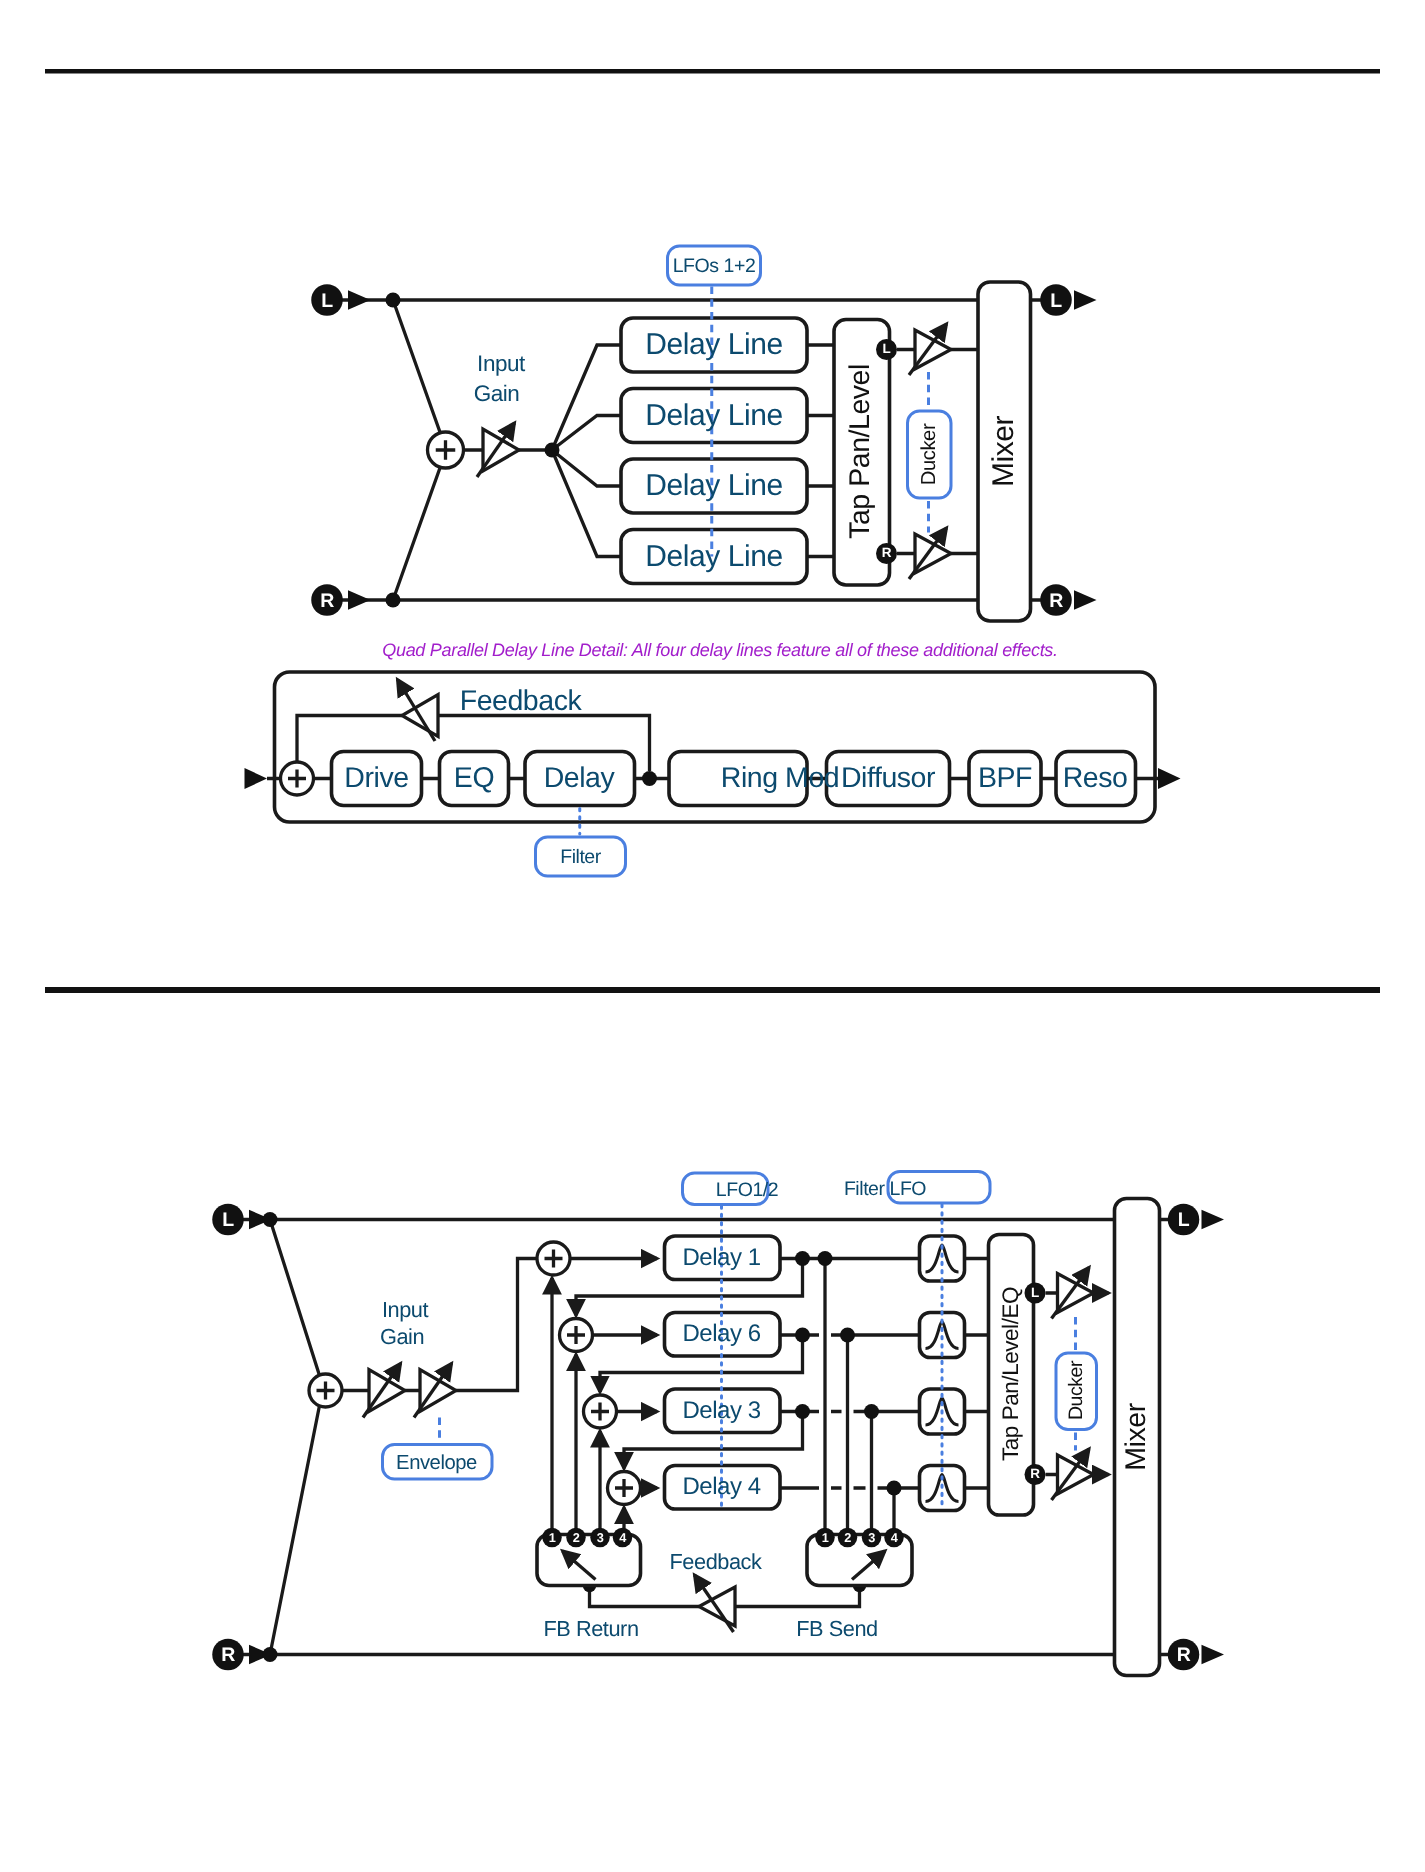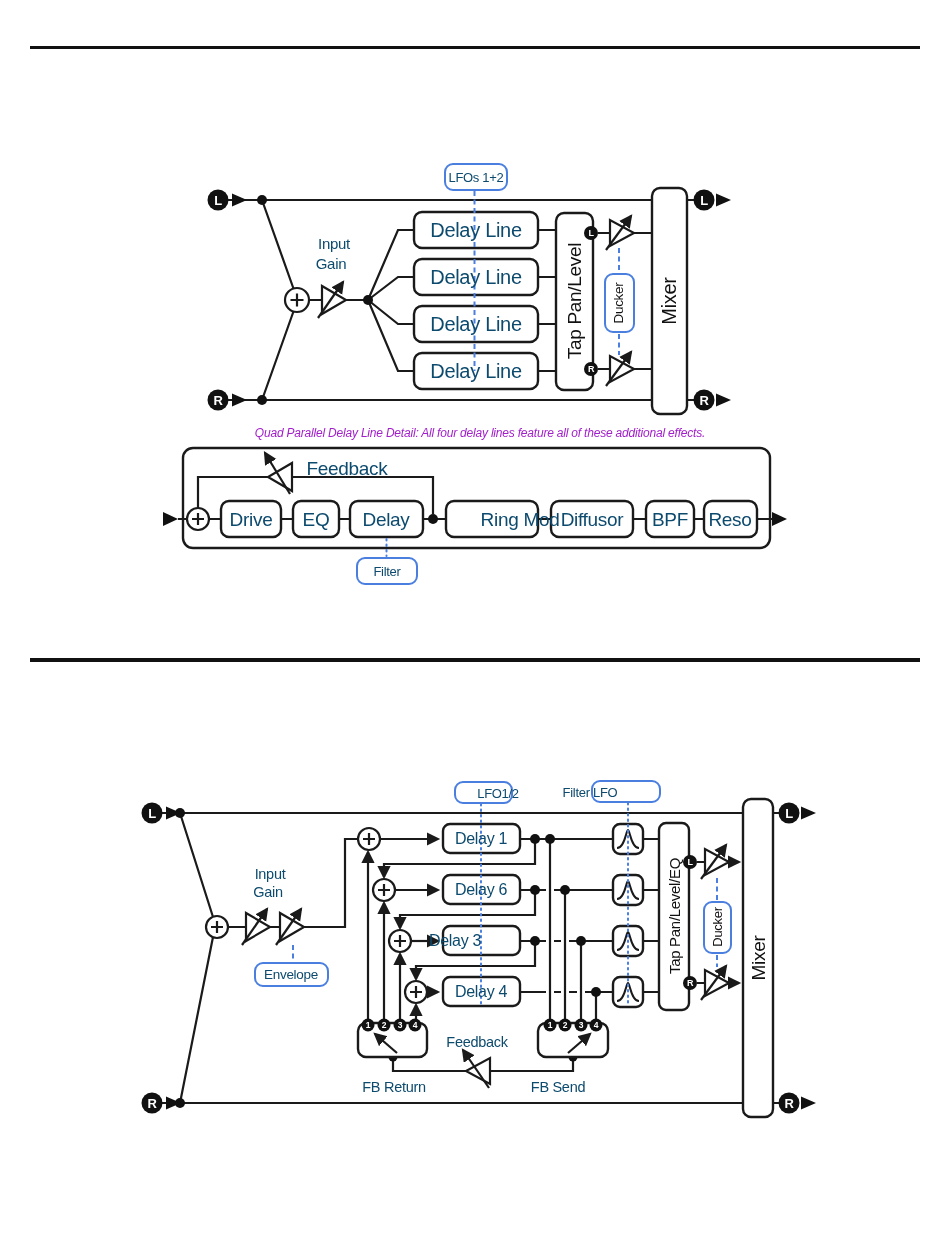--- a/index.html
+++ b/index.html
@@ -316,21 +316,21 @@
   <div class="t wt io" style="left:152px;top:1103px;">R</div>
   <div class="t wt io" style="left:789px;top:813px;">L</div>
   <div class="t wt io" style="left:789px;top:1103px;">R</div>
   <div class="t lab" style="left:498px;top:793px;">LFO1/2</div>
   <div class="t lab" style="left:590px;top:792px;">Filter LFO</div>
   <div class="t sm2" style="left:270px;top:874px;">Input</div>
   <div class="t sm2" style="left:268px;top:892px;">Gain</div>
   <div class="t lab2" style="left:291px;top:975px;">Envelope</div>
   <div class="t med" style="left:481px;top:839px;">Delay 1</div>
   <div class="t med" style="left:481px;top:890px;">Delay 6</div>
-  <div class="t med" style="left:455px;top:941px;">Delay 3</div>
+  <div class="t med" style="left:481px;top:941px;">Delay 3</div>
   <div class="t med" style="left:481px;top:992px;">Delay 4</div>
   <div class="rot sm" style="left:674px;top:916px;">Tap Pan/Level/EQ</div>
   <div class="t wt tinyc" style="left:690px;top:862px;">L</div>
   <div class="t wt tinyc" style="left:690px;top:983px;">R</div>
   <div class="rot lab" style="left:717px;top:927px;">Ducker</div>
   <div class="rot blk" style="left:758px;top:958px;">Mixer</div>
   <div class="t sm2" style="left:477px;top:1042px;">Feedback</div>
   <div class="t sm2" style="left:394px;top:1087px;">FB Return</div>
   <div class="t sm2" style="left:558px;top:1087px;">FB Send</div>
 

